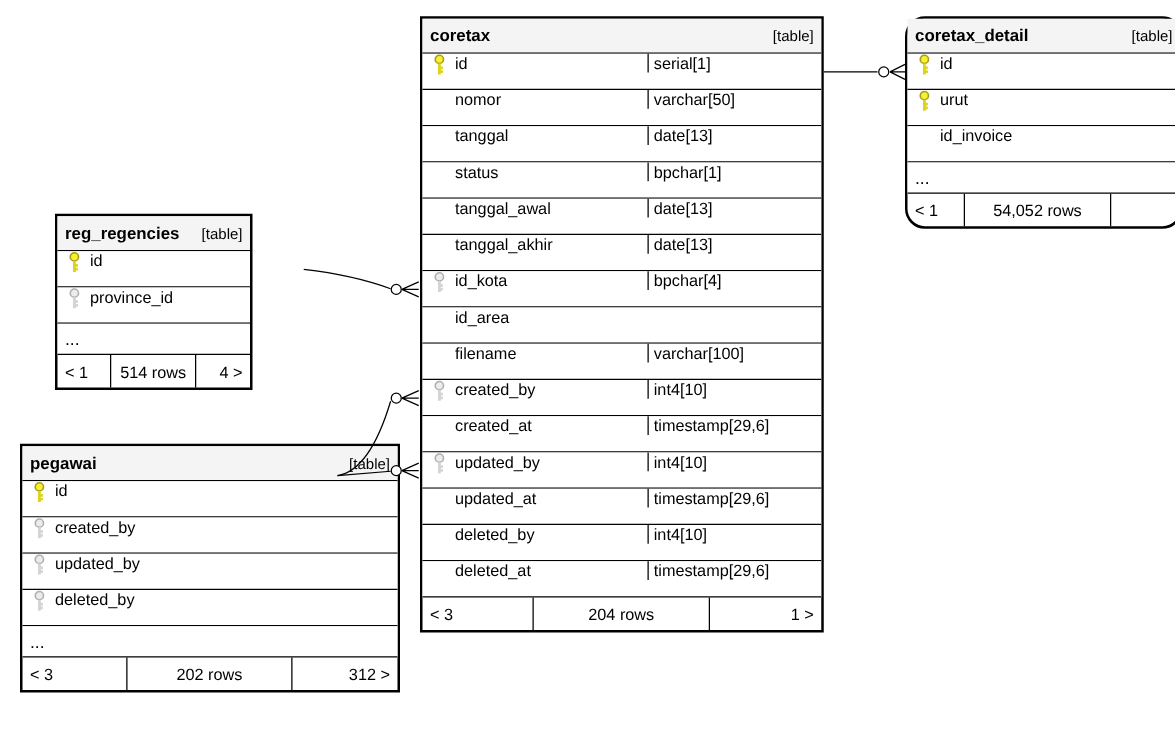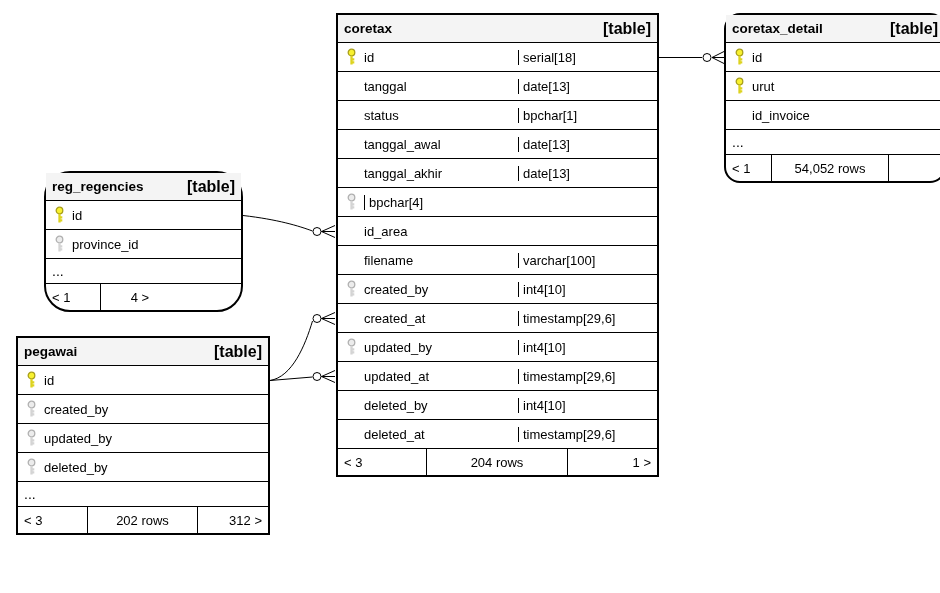--- a/index.html
+++ b/index.html
@@ -6,43 +6,43 @@
   html, body { background: #ffffff; }
   body { font-family: "Liberation Sans", sans-serif; color: #000; }
   .canvas { position: relative; width: 940px; height: 593px; background: #fff; overflow: hidden; }
 
   .db-table { position: absolute; border: 2px solid #000; background: #fff; }
   .db-header {
     height: 28px; display: flex; align-items: center; justify-content: space-between;
     padding: 0 6px; background: #f4f4f4; border-bottom: 1px solid #000;
   }
   .db-title { font-weight: bold; font-size: 13.5px; }
-  .db-tag { font-size: 16px; font-weight: bold; }
-
-  .db-row { height: 29px; display: flex; align-items: center; border-bottom: 1px solid #000; background: #fff; }
+  .db-tag { font-size: 12px; }
+
+  .db-row { height: 29px; display: flex; align-items: flex-start; border-bottom: 1px solid #000; background: #fff; }
   .db-row.ellipsis { height: 25px; align-items: center; padding-left: 6px; font-size: 14px; }
   .key-cell { flex: 0 0 26px; display: flex; align-items: center; justify-content: center; }
   .col-name { flex: 1; display: flex; align-items: center; font-size: 13px; }
   .col-type { flex: 0 0 139px; border-left: 1px solid #000; display: flex; align-items: center; padding-left: 4px; font-size: 13px; }
 
   .key-icon.pk circle { fill: #f8f12f; stroke: #a89e1b; stroke-width: 1.3; }
   .key-icon.pk path   { fill: none; stroke: #ddd31f; stroke-width: 2.3; }
   .key-icon.fk circle { fill: #ececec; stroke: #b0b0b0; stroke-width: 1.3; }
   .key-icon.fk path   { fill: none; stroke: #d4d4d4; stroke-width: 2.3; }
 
   .db-footer { height: 26px; display: flex; align-items: stretch; font-size: 13px; }
   .db-footer span { display: flex; align-items: center; }
   .f-left   { flex: 0 0 28%; padding-left: 6px; border-right: 1px solid #000; }
   .f-center { flex: 1; justify-content: center; border-right: 1px solid #000; }
   .f-right  { flex: 0 0 28%; justify-content: flex-end; padding-right: 6px; }
 
   .t-coretax       { left: 336px; top: 13px;  width: 323px; }
   .t-coretax-detail{ left: 724px; top: 13px;  width: 222px; border-radius: 16px; }
-  .t-reg-regencies { left: 44px;  top: 171px; width: 199px; border-radius: 26px; }
-  .t-pegawai       { left: 16px;  top: 336px; width: 254px; }
+  .t-reg-regencies { left: 44px;  top: 171px; width: 158px; }
+  .t-pegawai       { left: 16px;  top: 355px; width: 304px; }
 
   .t-coretax-detail .f-left   { flex: 0 0 46px; }
   .t-coretax-detail .f-center { flex: 0 0 117px; }
   .t-coretax-detail .f-right  { flex: 1; }
 
   .links { position: absolute; left: 0; top: 0; pointer-events: none; }
   .generated-note { position: absolute; left: 18px; top: 563px; font-size: 13.5px; margin-top: 43px; }
 </style>
 </head>
 <body>
@@ -56,21 +56,26 @@
     </div>
 
     <div class="db-row">
       <span class="key-cell">
           <svg class="key-icon pk" viewBox="0 0 11 18" width="11" height="18">
             <circle cx="5.5" cy="4.5" r="3.3"></circle>
             <path d="M5.5 7.8V16.5M5.5 11.3H8.3M5.5 14.3H8.3"></path>
           </svg>
         </span>
       <span class="col-name">id</span>
-      <span class="col-type">serial[18]</span>
+      <span class="col-type">serial[1]</span>
+    </div>
+    <div class="db-row">
+      <span class="key-cell"></span>
+      <span class="col-name">nomor</span>
+      <span class="col-type">varchar[50]</span>
     </div>
     <div class="db-row">
       <span class="key-cell"></span>
       <span class="col-name">tanggal</span>
       <span class="col-type">date[13]</span>
     </div>
     <div class="db-row">
       <span class="key-cell"></span>
       <span class="col-name">status</span>
       <span class="col-type">bpchar[1]</span>
@@ -85,20 +90,21 @@
       <span class="col-name">tanggal_akhir</span>
       <span class="col-type">date[13]</span>
     </div>
     <div class="db-row">
       <span class="key-cell">
           <svg class="key-icon fk" viewBox="0 0 11 18" width="11" height="18">
             <circle cx="5.5" cy="4.5" r="3.3"></circle>
             <path d="M5.5 7.8V16.5M5.5 11.3H8.3M5.5 14.3H8.3"></path>
           </svg>
         </span>
+      <span class="col-name">id_kota</span>
       <span class="col-type">bpchar[4]</span>
     </div>
     <div class="db-row">
       <span class="key-cell"></span>
       <span class="col-name">id_area</span>
     </div>
     <div class="db-row">
       <span class="key-cell"></span>
       <span class="col-name">filename</span>
       <span class="col-type">varchar[100]</span>
@@ -209,20 +215,21 @@
             <path d="M5.5 7.8V16.5M5.5 11.3H8.3M5.5 14.3H8.3"></path>
           </svg>
         </span>
       <span class="col-name">province_id</span>
     </div>
     <div class="db-row ellipsis">
       <span>...</span>
     </div>
     <div class="db-footer">
       <span class="f-left">&lt; 1</span>
+      <span class="f-center">514 rows</span>
       <span class="f-right">4 &gt;</span>
     </div>
   </div>
 
   <div class="db-table t-pegawai">
     <div class="db-header">
       <span class="db-title">pegawai</span>
       <span class="db-tag">[table]</span>
     </div>
     <div class="db-row">

